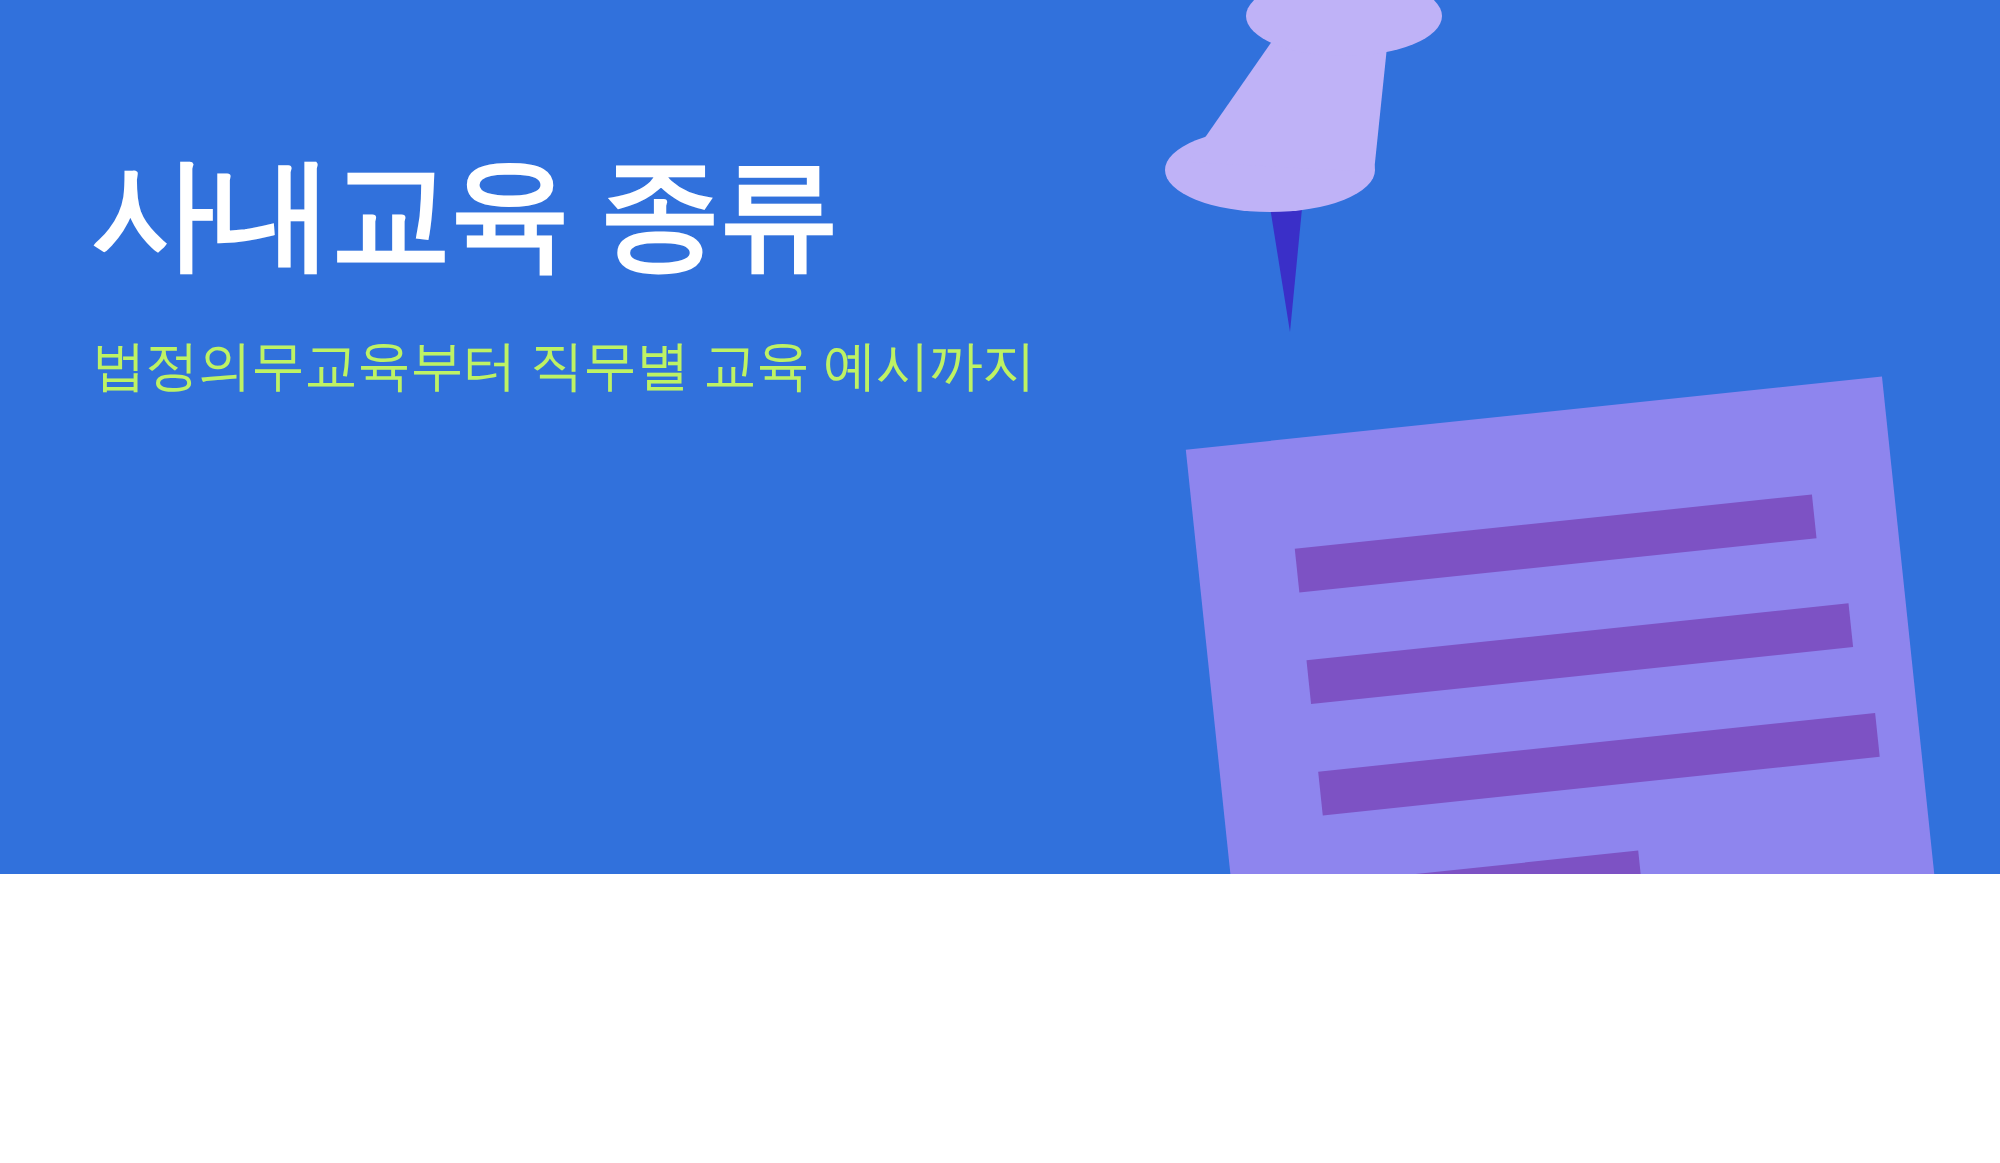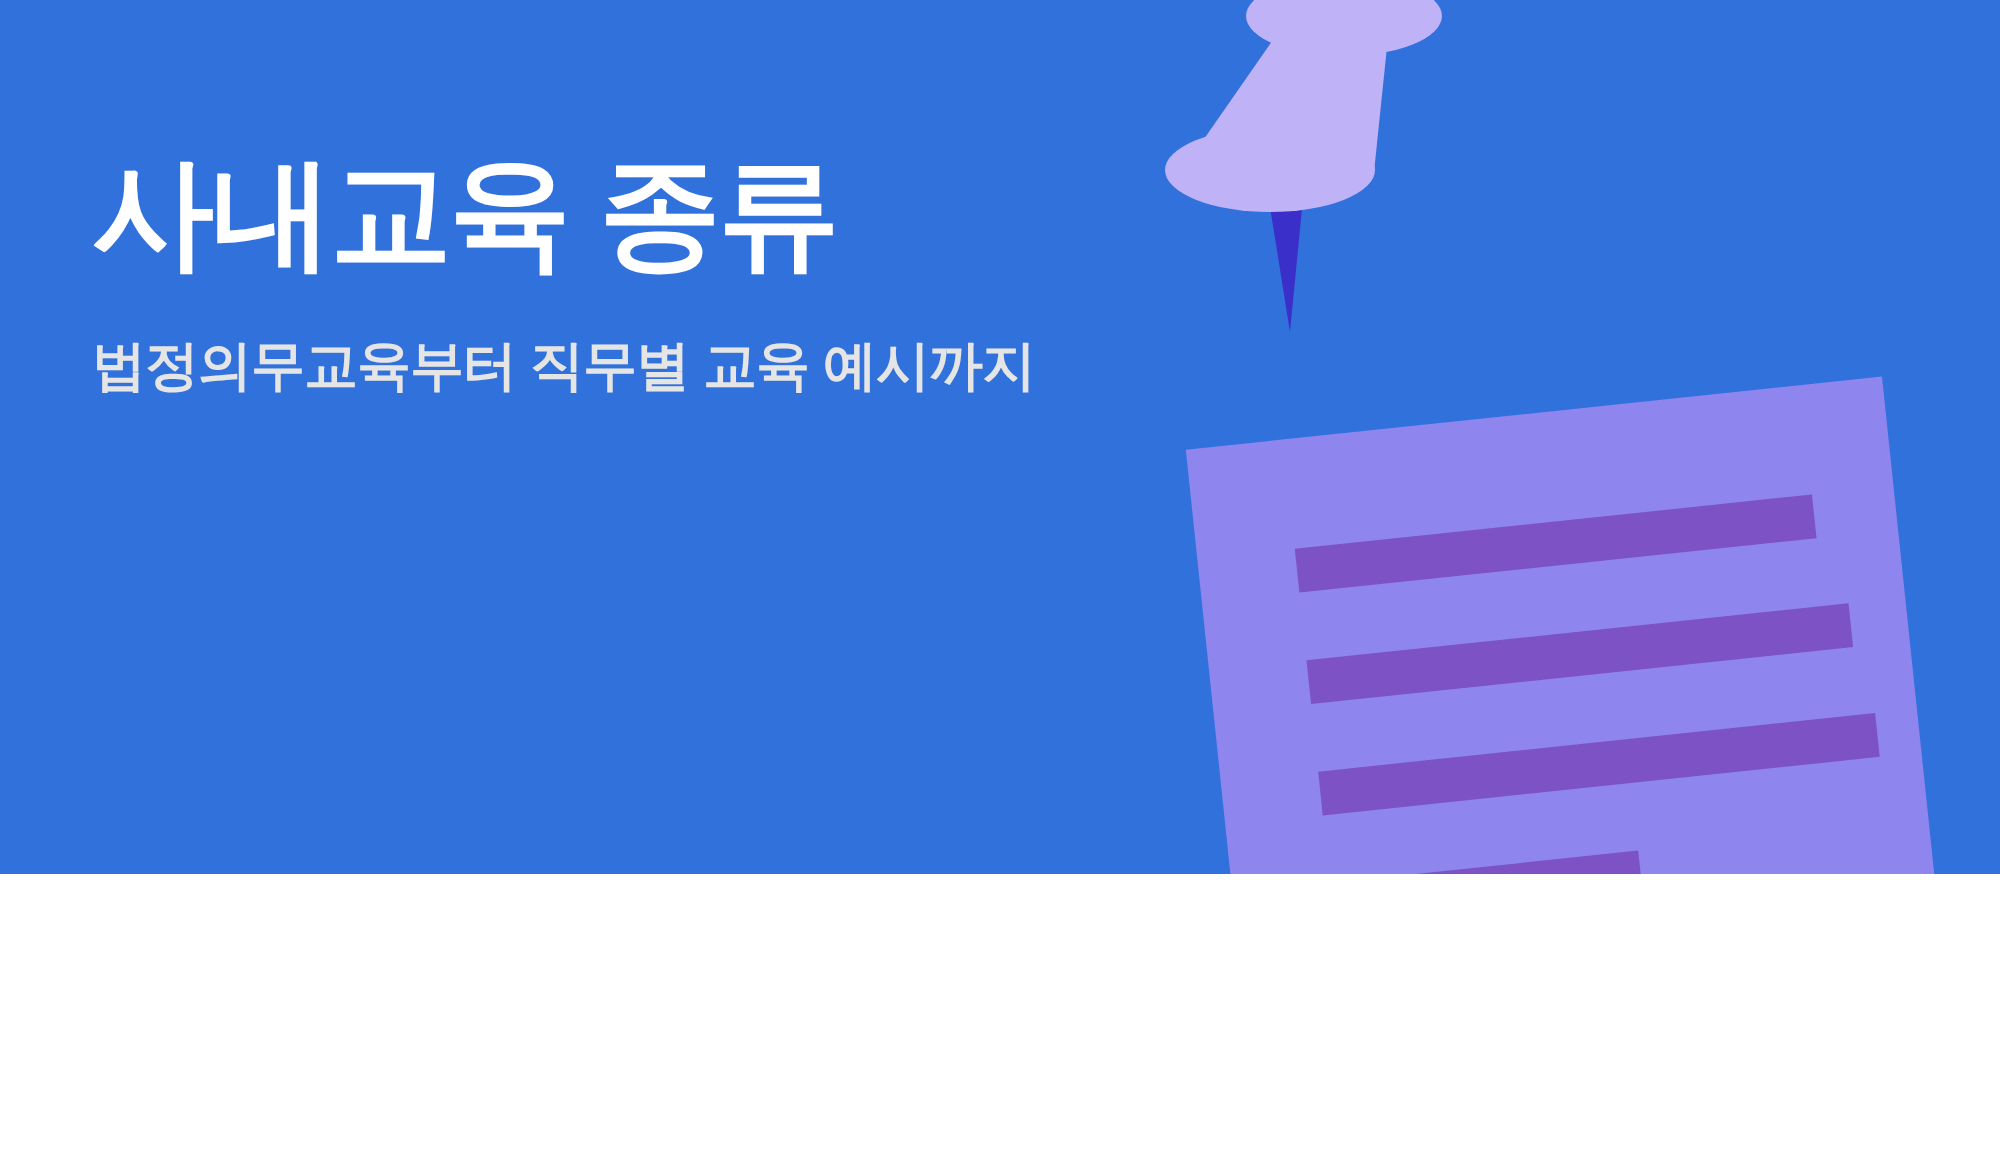--- a/index.html
+++ b/index.html
@@ -37,24 +37,24 @@
     font-size: 122px;
     line-height: 1.04;
     font-weight: 800;
     letter-spacing: -3px;
     white-space: nowrap;
   }
 
   .subtitle {
     margin: 0;
     padding-top: 56px;
-    color: #e5e5e5;
+    color: #bef264;
     font-size: 54px;
     line-height: 1.2;
-    font-weight: 700;
+    font-weight: 400;
     letter-spacing: -1px;
     white-space: nowrap;
   }
 
   
   .illustration {
     position: absolute;
     right: 0;
     bottom: 0;
     width: 1050px;

